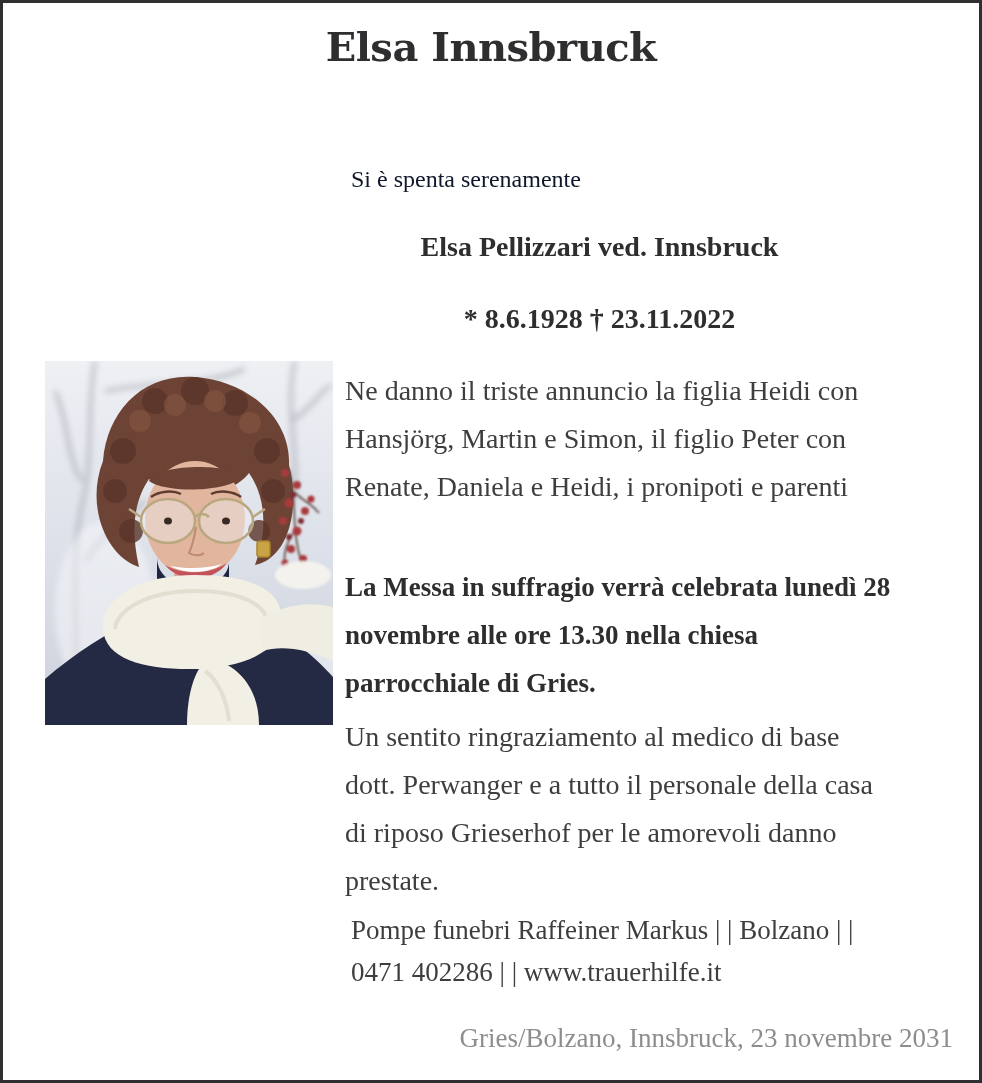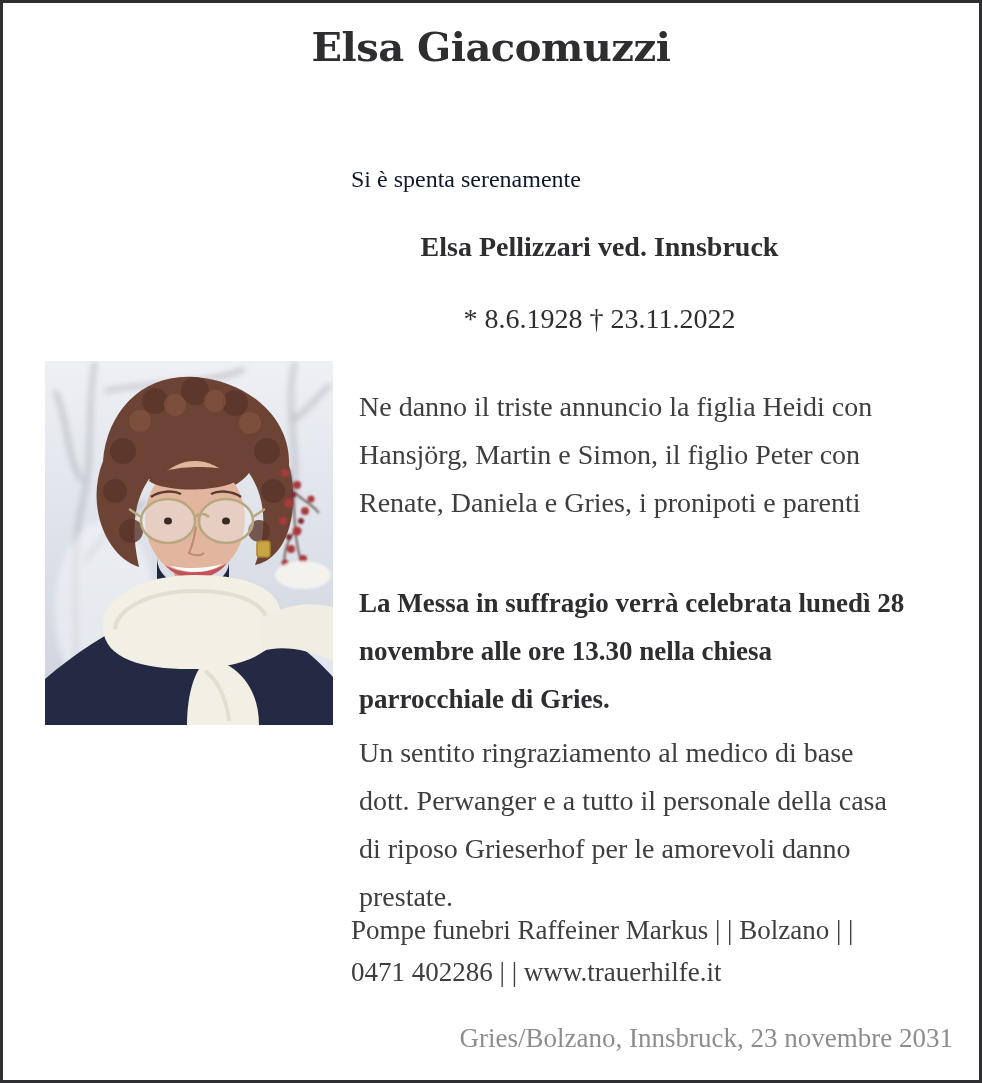--- a/index.html
+++ b/index.html
@@ -49,39 +49,38 @@
   }
   .name {
     top: 228px;
     font-size: 28px;
     font-weight: bold;
     color: #2e2e31;
   }
   .dates {
     top: 300px;
     font-size: 28px;
-    font-weight: normal;
+    font-weight: bold;
     color: #2e2e31;
   }
   .photo {
     position: absolute;
     top: 358px;
     left: 42px;
     width: 288px;
     height: 364px;
   }
   .photo svg { display: block; width: 288px; height: 364px; }
   .para {
     position: absolute;
-    left: 356px;
+    left: 342px;
     width: 620px;
     font-size: 28px;
     line-height: 48px;
     color: #3e3e41;
-    margin-top: 16px;
   }
   .para .line { white-space: nowrap; }
   .announcement { top: 364px; }
   .mass {
     top: 560px;
     font-weight: bold;
     font-size: 27px;
     color: #2e2e31;
   }
   .thanks { top: 710px; }
@@ -103,21 +102,21 @@
     font-size: 27px;
     color: #8d8d8f;
     white-space: nowrap;
   }
 </style>
 </head>
 <body>
 
 <div class="page">
 
-  <h1 class="title">Elsa Giacomuzzi</h1>
+  <h1 class="title">Elsa Innsbruck</h1>
 
   <div class="intro">Si è spenta serenamente</div>
 
   <div class="centerbox name">Elsa Pellizzari ved. Innsbruck</div>
 
   <div class="centerbox dates">* 8.6.1928 † 23.11.2022</div>
 
   <div class="photo">
     <svg viewBox="0 0 288 364" xmlns="http://www.w3.org/2000/svg">
       <defs>
@@ -234,21 +233,21 @@
           <circle cx="244" cy="176" r="3"></circle>
         </g>
         <ellipse cx="258" cy="214" rx="28" ry="14" fill="#f6f4ee" opacity="0.9"></ellipse>
       </g>
     </svg>
   </div>
 
   <div class="para announcement">
     <div class="line">Ne danno il triste annuncio la figlia Heidi con</div>
     <div class="line">Hansjörg, Martin e Simon, il figlio Peter con</div>
-    <div class="line">Renate, Daniela e Gries, i pronipoti e parenti</div>
+    <div class="line">Renate, Daniela e Heidi, i pronipoti e parenti</div>
   </div>
 
   <div class="para mass">
     <div class="line">La Messa in suffragio verrà celebrata lunedì 28</div>
     <div class="line">novembre alle ore 13.30 nella chiesa</div>
     <div class="line">parrocchiale di Gries.</div>
   </div>
 
   <div class="para thanks">
     <div class="line">Un sentito ringraziamento al medico di base</div>

